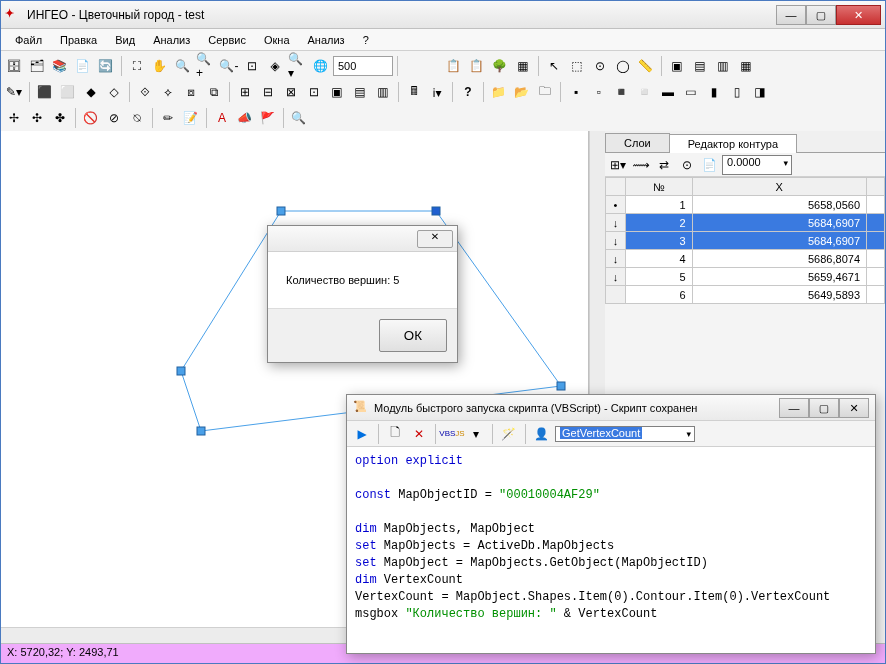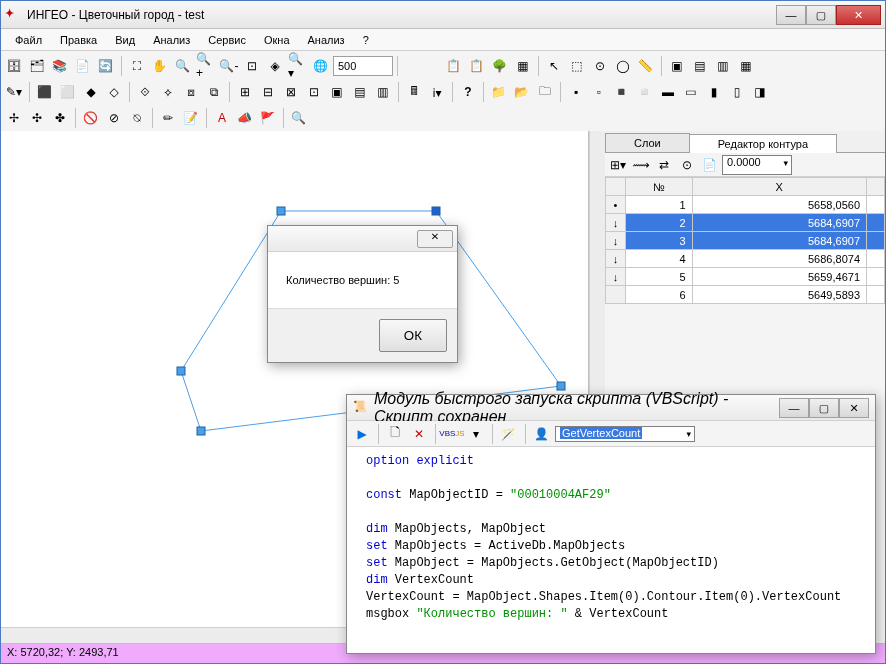--- a/index.html
+++ b/index.html
@@ -30,21 +30,21 @@
 
 
 .workspace { position: absolute; top: 130px; left: 0; right: 0; bottom: 20px; display: flex; }
 .canvas-area { flex: 1; background: #fff; position: relative; border-right: 1px solid #c0c0c0; overflow: hidden; }
 .scrollbar-v { width: 16px; background: #ececec; border-left: 1px solid #d0d0d0; }
 .scrollbar-h { position: absolute; bottom: 0; left: 0; right: 16px; height: 16px; background: #ececec; border-top: 1px solid #d0d0d0; }
 
 
 .right-panel { width: 280px; background: #f4f4f4; display: flex; flex-direction: column; }
 .tabs { display: flex; border-bottom: 1px solid #a0a0a0; background: #f0f0f0; padding-top: 2px; }
-.tab { padding: 3px 28px; border: 1px solid #a0a0a0; border-bottom: none; background: #e8e8e8; margin-right: -1px; cursor: pointer; }
+.tab { padding: 3px 18px; border: 1px solid #a0a0a0; border-bottom: none; background: #e8e8e8; margin-right: -1px; cursor: pointer; }
 .tab.active { background: #fff; position: relative; top: 1px; }
 .panel-toolbar { height: 24px; display: flex; align-items: center; padding: 2px; gap: 1px; border-bottom: 1px solid #d0d0d0; }
 .panel-combo { height: 20px; border: 1px solid #808080; background: #fff; padding: 0 16px 0 4px; font-size: 11px; min-width: 70px; position: relative; }
 .panel-combo::after { content: '▾'; position: absolute; right: 3px; top: 2px; font-size: 9px; }
 
 
 .coord-table { width: 100%; border-collapse: collapse; background: #fff; font-size: 11px; }
 .coord-table th, .coord-table td { border: 1px solid #c8c8c8; padding: 2px 6px; text-align: right; height: 18px; }
 .coord-table th { background: #f0f0f0; font-weight: normal; text-align: center; }
 .coord-table td.rowhead { background: #f0f0f0; width: 20px; text-align: center; }
@@ -62,26 +62,26 @@
 .msgbox-title { height: 26px; background: linear-gradient(#fafafa,#eaeaea); display: flex; justify-content: flex-end; align-items: center; padding: 0 4px; border-bottom: 1px solid #d0d0d0; }
 .msgbox-close { width: 36px; height: 18px; border: 1px solid #a0a0a0; background: #f0f0f0; font-size: 10px; text-align: center; cursor: pointer; border-radius: 2px; }
 .msgbox-body { padding: 22px 18px; background: #fff; }
 .msgbox-footer { padding: 10px; text-align: right; background: #f0f0f0; border-top: 1px solid #dcdcdc; }
 .msgbox-btn { padding: 8px 24px; border: 1px solid #888; background: linear-gradient(#f8f8f8,#e0e0e0); cursor: pointer; border-radius: 2px; }
 
 
 .script-window { position: absolute; left: 346px; top: 394px; width: 530px; height: 260px; background: #fff; border: 1px solid #888; box-shadow: 2px 3px 12px rgba(0,0,0,0.3); display: flex; flex-direction: column; }
 .script-title { height: 26px; background: linear-gradient(#fafafa,#eaeaea); display: flex; align-items: center; padding: 0 6px; border-bottom: 1px solid #d0d0d0; }
 .script-title .icon { width: 16px; height: 16px; margin-right: 5px; }
-.script-title .t { flex: 1; font-size: 16px; font-style: italic; }
+.script-title .t { flex: 1; font-size: 11px; }
 .script-toolbar { height: 26px; display: flex; align-items: center; padding: 2px 4px; gap: 2px; border-bottom: 1px solid #d0d0d0; background: #f4f4f4; }
 .script-combo { height: 16px; border: 1px solid #808080; background: #fff; padding: 0 0 0 4px; font-size: 11px; width: 140px; position: relative; }
 .script-combo .sel { background: #3a7ae0; color: #fff; padding: 0 2px; }
 .script-combo::after { content: '▾'; position: absolute; right: 3px; top: 2px; font-size: 9px; }
-.code { font-family: 'Courier New', monospace; font-size: 12px; padding: 6px 8px; white-space: pre; line-height: 17px; overflow: auto; flex: 1; margin-left: 11px; }
+.code { font-family: 'Courier New', monospace; font-size: 12px; padding: 6px 8px; white-space: pre; line-height: 17px; overflow: auto; flex: 1; }
 .kw { color: #0000d0; }
 .str { color: #009000; }
 
 
 .statusbar { position: absolute; bottom: 0; left: 0; right: 0; height: 20px; background: #f0abfc; border-top: 1px solid #c0c0c0; padding: 2px 6px; font-size: 11px; }
 </style>
 </head>
 <body>
 
 <div class="window main-window">

